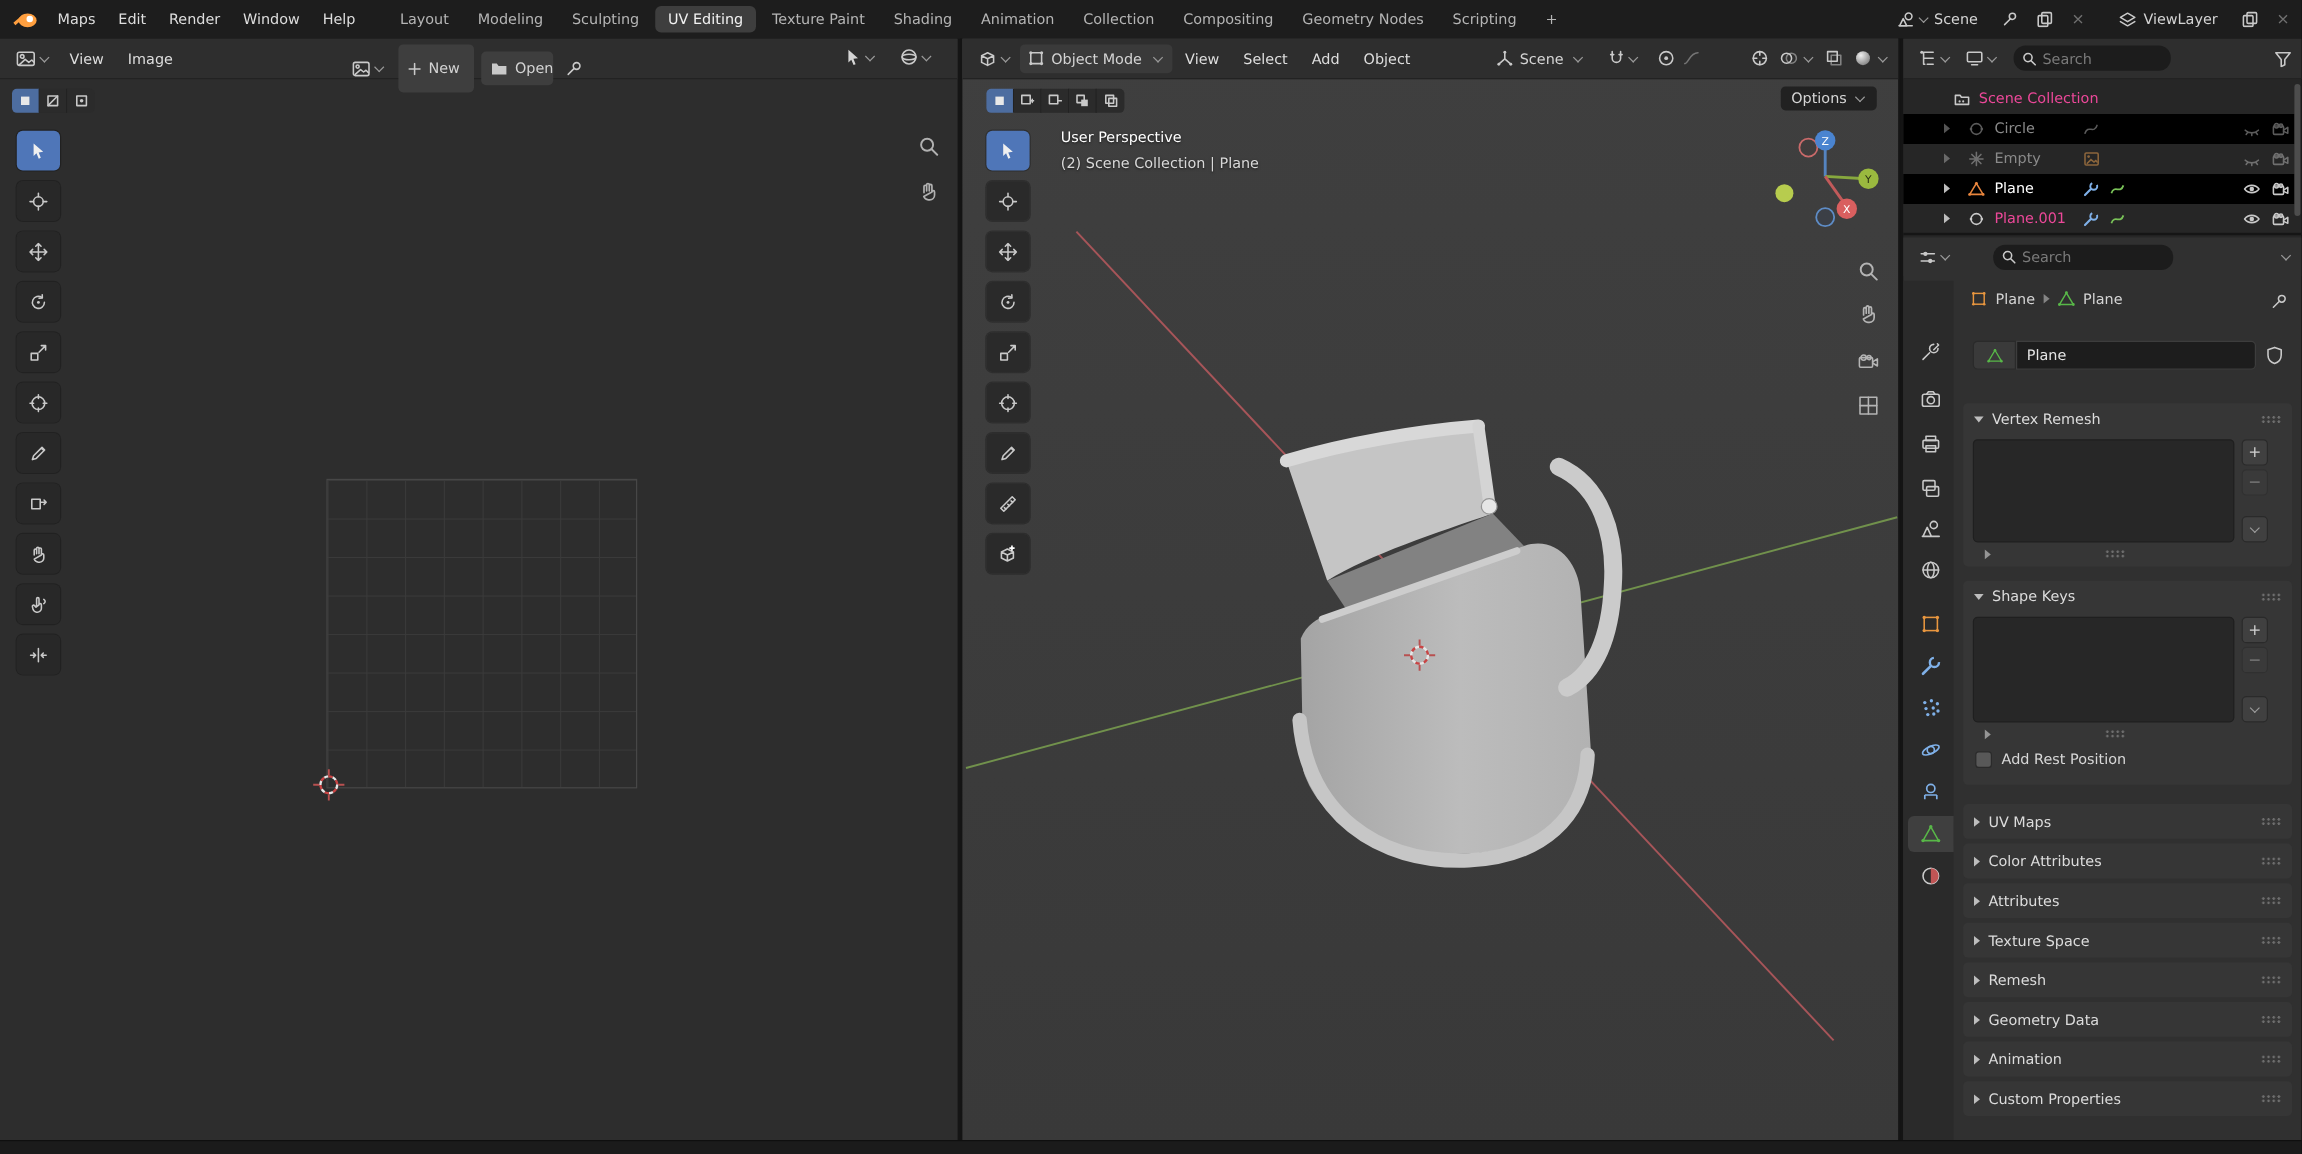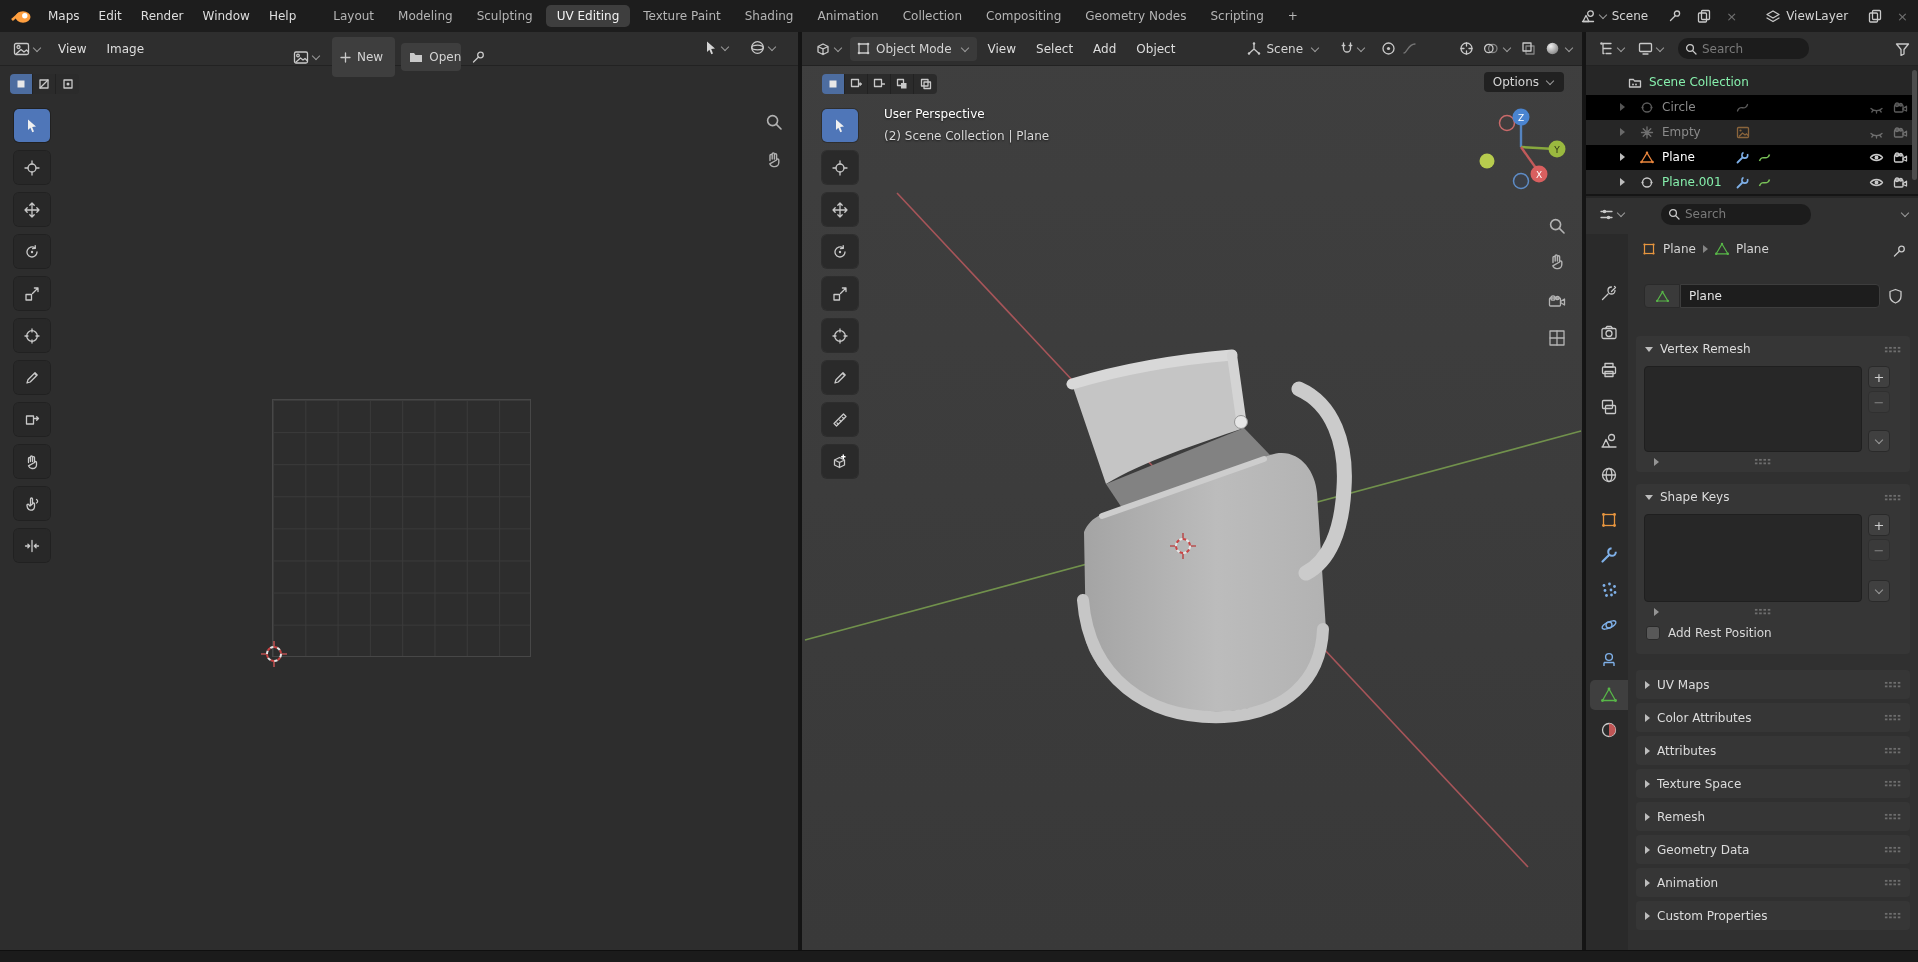--- a/index.html
+++ b/index.html
@@ -41,21 +41,21 @@
   .navicon{position:absolute;z-index:9;opacity:.85}
   
   .uv-grid{position:absolute;left:272px;top:367px;width:259px;height:258px;border:1px solid #474747;background-image:linear-gradient(#3a3a3a 1px,transparent 1px),linear-gradient(90deg,#3a3a3a 1px,transparent 1px);background-size:32.3px 32.1px;z-index:2}
   
   .ov1{position:absolute;left:82px;top:75px;color:#ffffff;text-shadow:0 1px 2px rgba(0,0,0,.6);z-index:8}
   .ov2{position:absolute;left:82px;top:97px;color:#d9d9d9;text-shadow:0 1px 2px rgba(0,0,0,.6);z-index:8}
   
   .ol{position:absolute;left:0;top:0;width:332px;height:164px;background:#262626;border-bottom:2px solid #151515}
   .ol-row{position:absolute;left:0;width:326px;height:25px}
   .ol-row.alt{background:#000000}
-  .ol-label{position:absolute;top:5px;color:#86efac;white-space:nowrap}
+  .ol-label{position:absolute;top:5px;color:#ec4899;white-space:nowrap}
   .ol-label.sel{color:#ffffff}
   .ol-label.dimtx{color:#8a8a8a}
   .searchbox{display:flex;align-items:center;background:#1c1c1c;border-radius:10px;height:21px;padding:0 7px;gap:5px}
   .searchbox input{background:transparent;border:none;outline:none;color:#cfcfcf;font-family:inherit;font-size:12px;width:100px}
   .searchbox input::placeholder{color:#7a7a7a}
   .scrollbar{position:absolute;right:1px;width:5px;border-radius:3px;background:#4d4d4d}
   
   .props{position:absolute;left:0;top:166px;width:332px;height:752px;background:#303030}
   .tabcol{position:absolute;left:0;top:36px;width:42px;bottom:0;background:#2a2a2a}
   .ptab{position:absolute;left:4px;width:38px;height:30px;display:flex;align-items:center;justify-content:center;border-radius:5px 0 0 5px}

